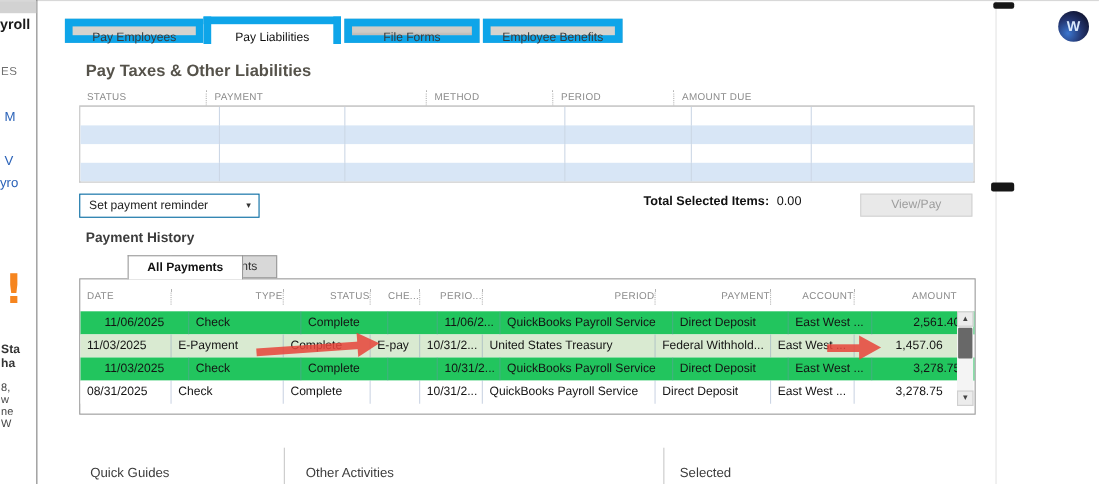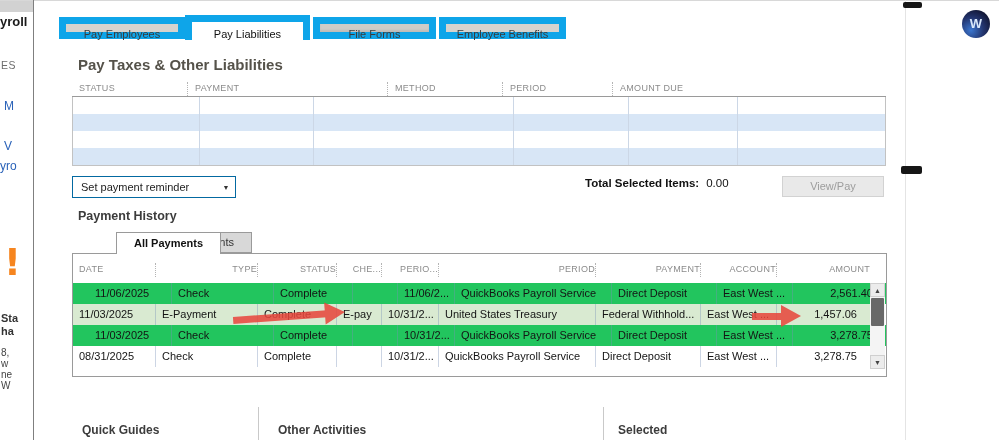--- a/index.html
+++ b/index.html
@@ -84,21 +84,21 @@
   .arrow-tail{position:absolute;top:9px;left:0;height:7px;background:#e8463c;}
   .arrow-head{position:absolute;right:0;top:1px;width:0;height:0;
     border-left:20px solid #e8463c;border-top:11px solid transparent;border-bottom:11px solid transparent;}
   .arrow-1{left:233px;top:304px;width:112px;transform:rotate(-4deg);}
   .arrow-1 .arrow-tail{width:94px;}
   .arrow-2{left:752px;top:304px;width:49px;}
   .arrow-2 .arrow-tail{width:31px;}
 
   
   .footer-sep{position:absolute;top:407px;width:1px;height:33px;background:#c9c9c9;}
-  .footer-title{position:absolute;top:423px;font-weight:bold;font-size:12px;color:#3c3c3c;white-space:nowrap;}
+  .footer-title{position:absolute;top:423px;font-weight:normal;font-size:12px;color:#3c3c3c;white-space:nowrap;}
 </style>
 </head>
 <body>
 
 <div class="canvas">
 
   <div class="abs top-hairline"></div>
   <div class="abs panel-left-border"></div>
   <div class="abs panel-right-border"></div>
 

